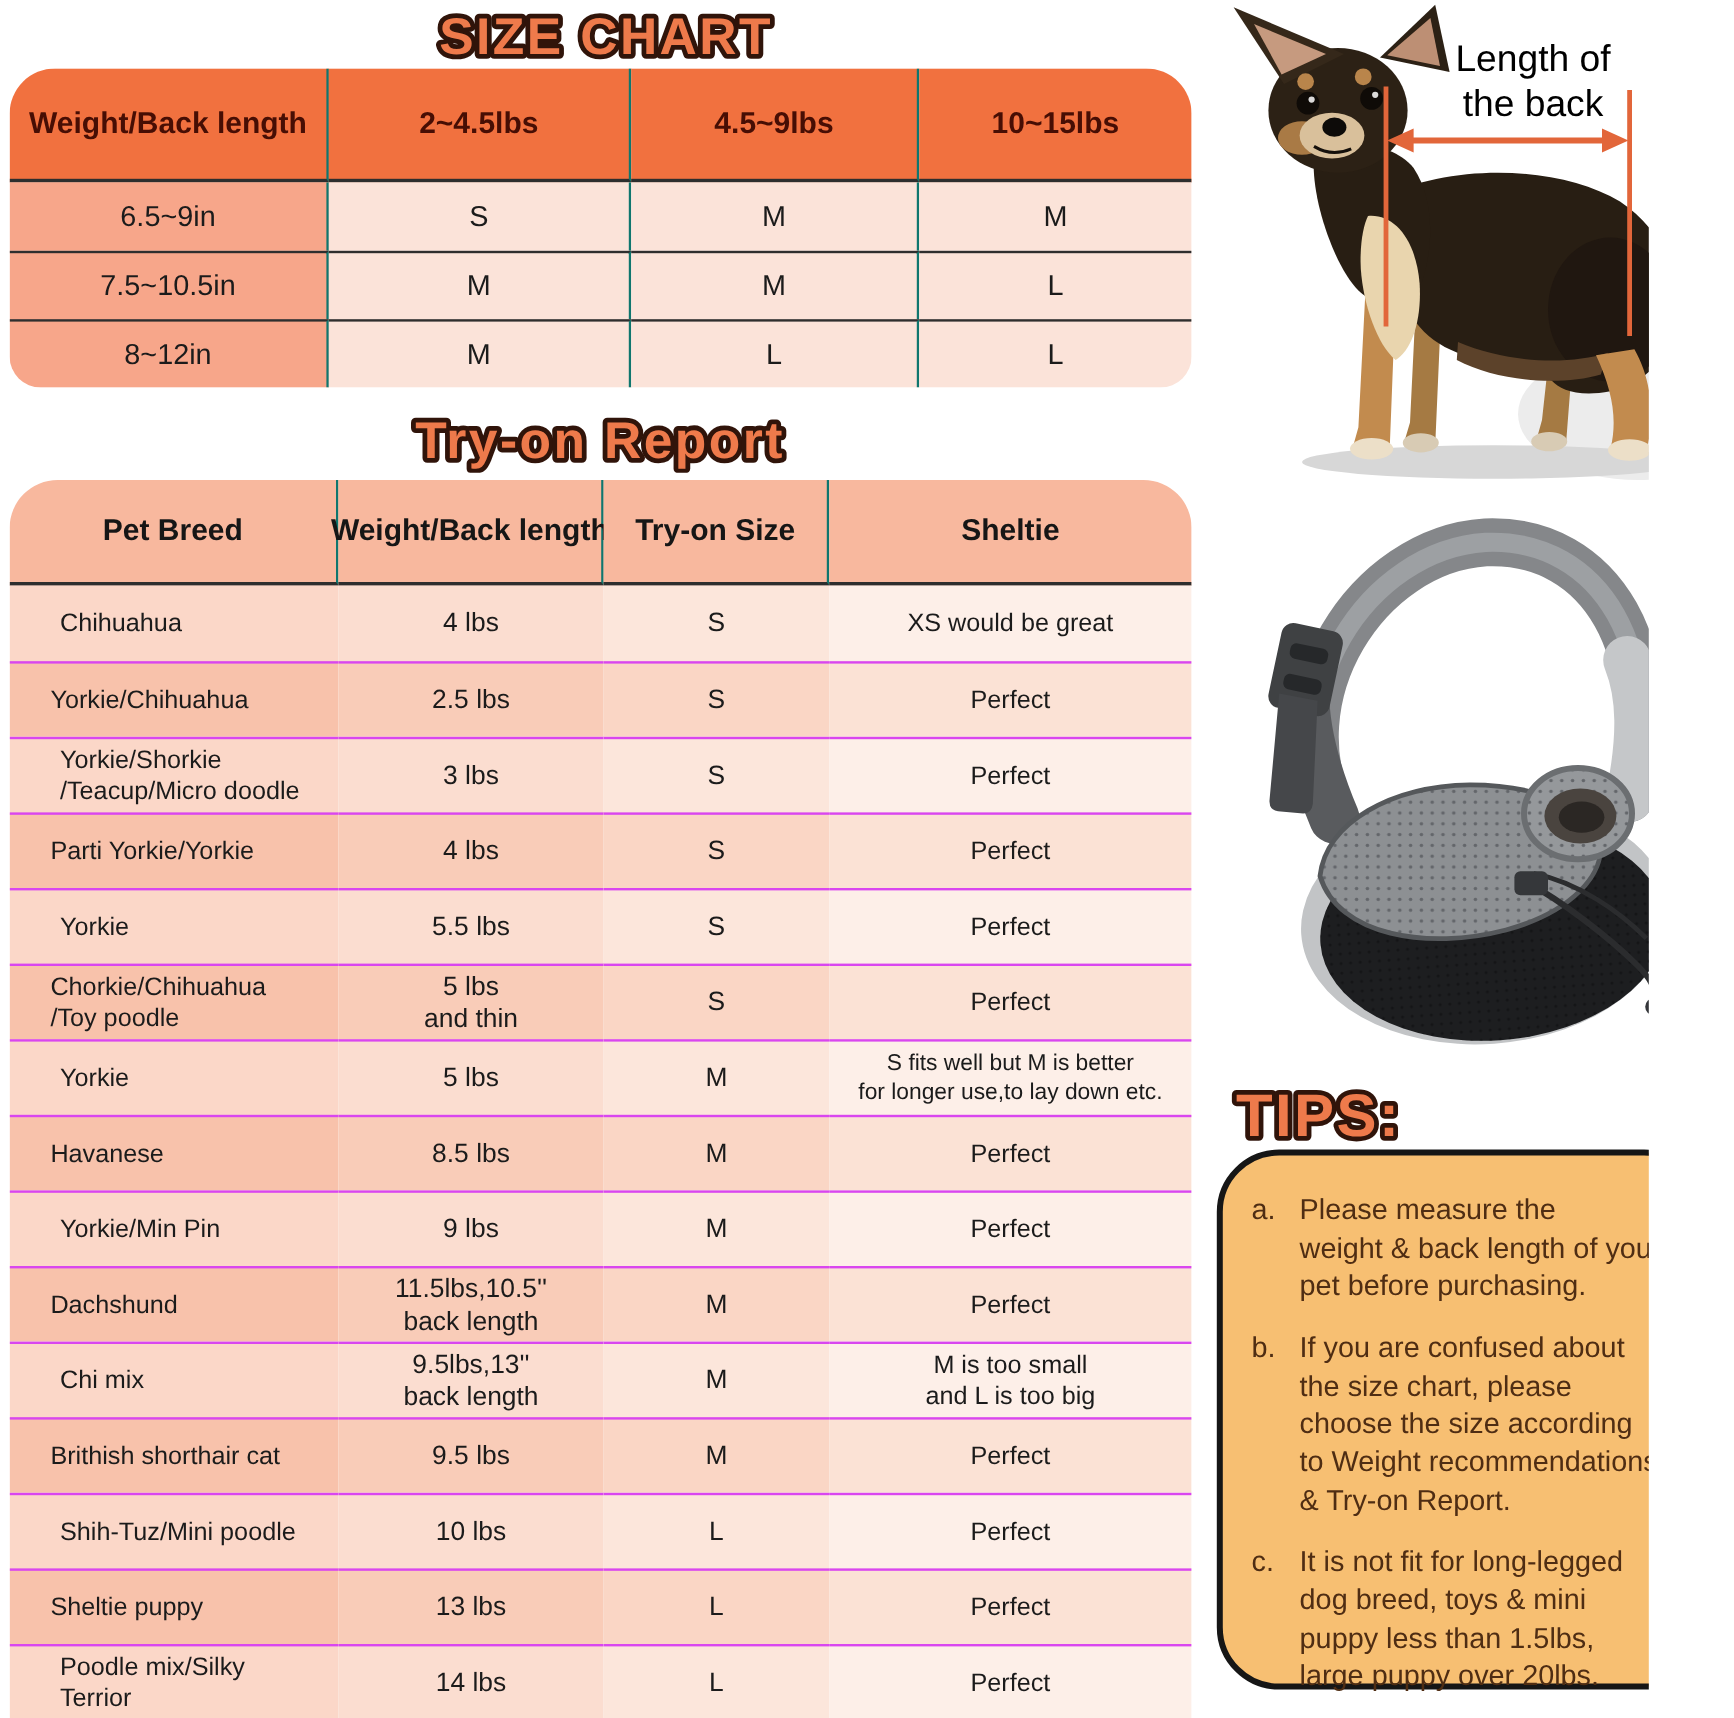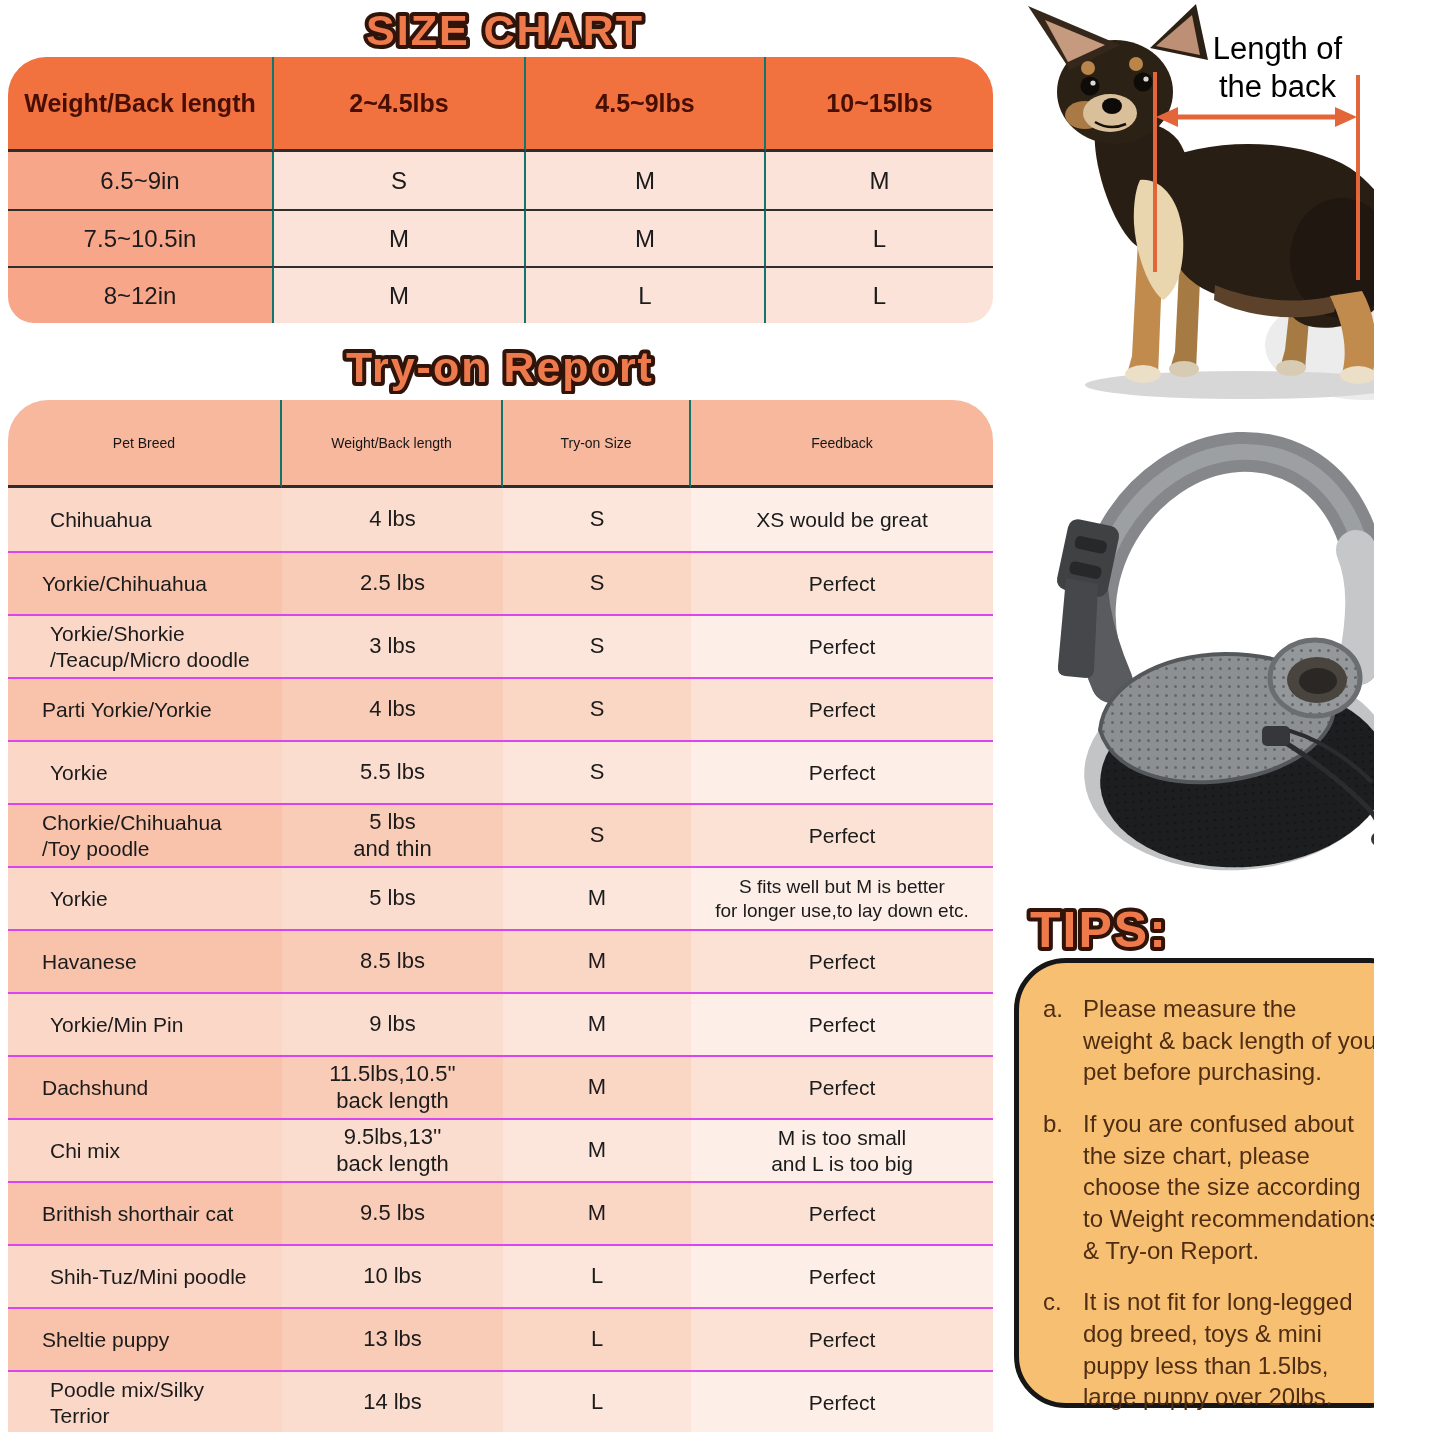--- a/index.html
+++ b/index.html
@@ -31,21 +31,21 @@
     background:#fbe3d9;border-top:2px solid #2e2e2e;}
   .sbc.c1{background:#f7a68a;}
   .sbc.nt{border-top:none;}
   .vline{border-right:2px solid #0f766e;}
 
   
   .tryon-table{left:8px;top:400px;width:985px;height:1033px;display:grid;
     grid-template-columns:274px 221px 188px 302px;
     grid-template-rows:88px repeat(15,63px);
     border-radius:40px 40px 0 0;overflow:hidden;}
-  .thc{background:#f8b89e;color:#161616;font-weight:normal;font-size:14px;
+  .thc{background:#f8b89e;color:#161616;font-weight:bold;font-size:25px;
     display:flex;align-items:center;justify-content:center;white-space:nowrap;
     border-bottom:3px solid #2e2e2e;}
   .tc{font-size:22px;color:#1b1b1b;display:flex;align-items:center;justify-content:center;
     border-top:2px solid #d946ef;white-space:pre-line;text-align:center;line-height:1.22;
     overflow:hidden;}
   .tc.c1{justify-content:flex-start;padding-left:34px;text-align:left;font-size:21px;}
   .tc.c4{font-size:21px;}
   .tc.sm{font-size:19px;}
   .tc.nt{border-top:none;}
   .rl.c1{background:#fbd7c8;padding-left:42px;} .rl.c2{background:#fbddd0;} .rl.c3{background:#fce6db;} .rl.c4{background:#fdefe8;}
@@ -99,21 +99,21 @@
   </div>
 
   <svg class="abs" style="left:295px;top:336px;" width="410" height="58" viewBox="0 0 410 58">
     <text x="205" y="46" text-anchor="middle" font-size="43" class="bubble">Try-on Report</text>
   </svg>
 
   <div class="abs tryon-table">
     <div class="thc vline">Pet Breed</div>
     <div class="thc vline">Weight/Back length</div>
     <div class="thc vline">Try-on Size</div>
-    <div class="thc">Feedback</div>
+    <div class="thc">Sheltie</div>
 
     <div class="tc c1 rl nt">Chihuahua</div>
     <div class="tc c2 rl nt">4 lbs</div>
     <div class="tc c3 rl nt">S</div>
     <div class="tc c4 rl nt">XS would be great</div>
 
     <div class="tc c1 rd">Yorkie/Chihuahua</div>
     <div class="tc c2 rd">2.5 lbs</div>
     <div class="tc c3 rd">S</div>
     <div class="tc c4 rd">Perfect</div>

